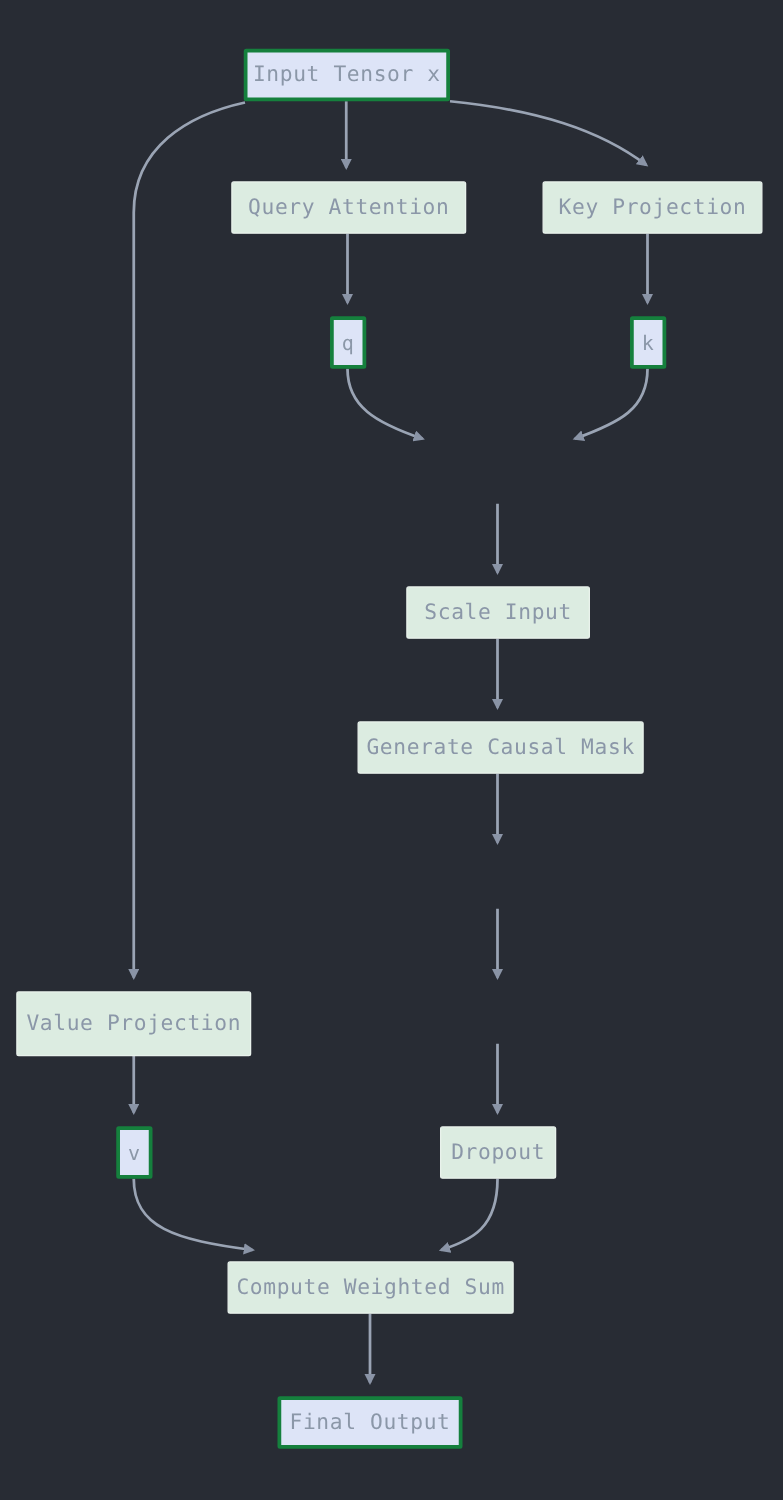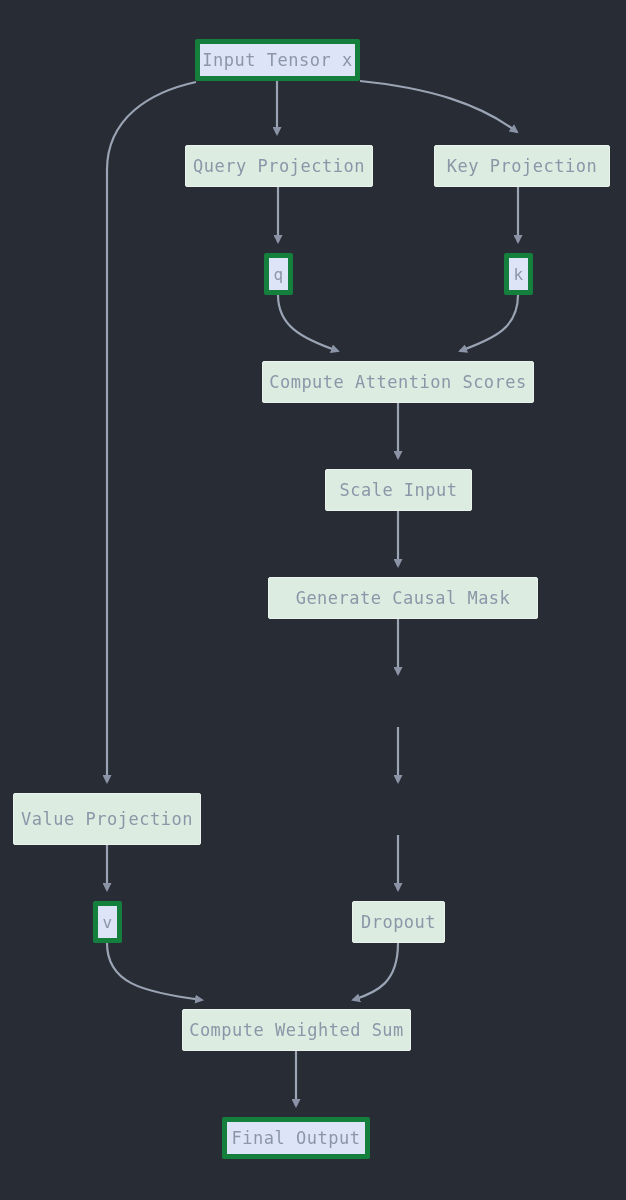--- a/index.html
+++ b/index.html
@@ -20,21 +20,21 @@
     letter-spacing:0.5px;
   }
   .node.proc{
     background:#dcece1;
     border:1px solid #e9f2ec;
     color:#8b97a8;
     font-size:17px;
   }
   .node.tensor{
     background:#dde4f7;
-    border:5px solid #15803d;
+    border:3px solid #15803d;
     color:#8b97a8;
     font-size:17px;
   }
   .node.small{font-size:16px;}
 </style>
 </head>
 <body>
 
 <div id="stage">
 
@@ -74,26 +74,25 @@
 
       <path d="M107,943 C107,982 140,992 202,1000"></path>
 
       <path d="M398,943 C398,982 378,992 353,1000"></path>
 
       <path d="M296,1051 L296,1106"></path>
     </g>
   </svg>
 
   <div class="node tensor" style="left: 195px; top: 39px; width: 165px; height: 42px;">Input Tensor x</div>
-  <div class="node proc" style="left: 185px; top: 145px; width: 188px; height: 42px;">Query Projection</div>
+  <div class="node proc" style="left: 185px; top: 145px; width: 188px; height: 42px;">Query Attention</div>
   <div class="node proc" style="left: 434px; top: 145px; width: 176px; height: 42px;">Key Projection</div>
   <div class="node tensor small" style="left: 264px; top: 253px; width: 29px; height: 42px;">q</div>
   <div class="node tensor small" style="left: 504px; top: 253px; width: 29px; height: 42px;">k</div>
-  <div class="node proc" style="left: 262px; top: 361px; width: 272px; height: 42px;">Compute Attention Scores</div>
   <div class="node proc" style="left: 325px; top: 469px; width: 147px; height: 42px;">Scale Input</div>
-  <div class="node proc" style="left: 268px; top: 577px; width: 270px; height: 42px;">Generate Causal Mask</div>
+  <div class="node proc" style="left: 286px; top: 577px; width: 229px; height: 42px;">Generate Causal Mask</div>
   <div class="node proc" style="left: 13px; top: 793px; width: 188px; height: 52px;">Value Projection</div>
   <div class="node tensor small" style="left: 93px; top: 901px; width: 29px; height: 42px;">v</div>
   <div class="node proc" style="left: 352px; top: 901px; width: 93px; height: 42px;">Dropout</div>
   <div class="node tensor" style="left: 222px; top: 1117px; width: 148px; height: 42px;">Final Output</div>
   <div class="node proc" style="left: 182px; top: 1009px; width: 229px; height: 42px;">Compute Weighted Sum</div>
 
 </div>
 
 </body></html>

